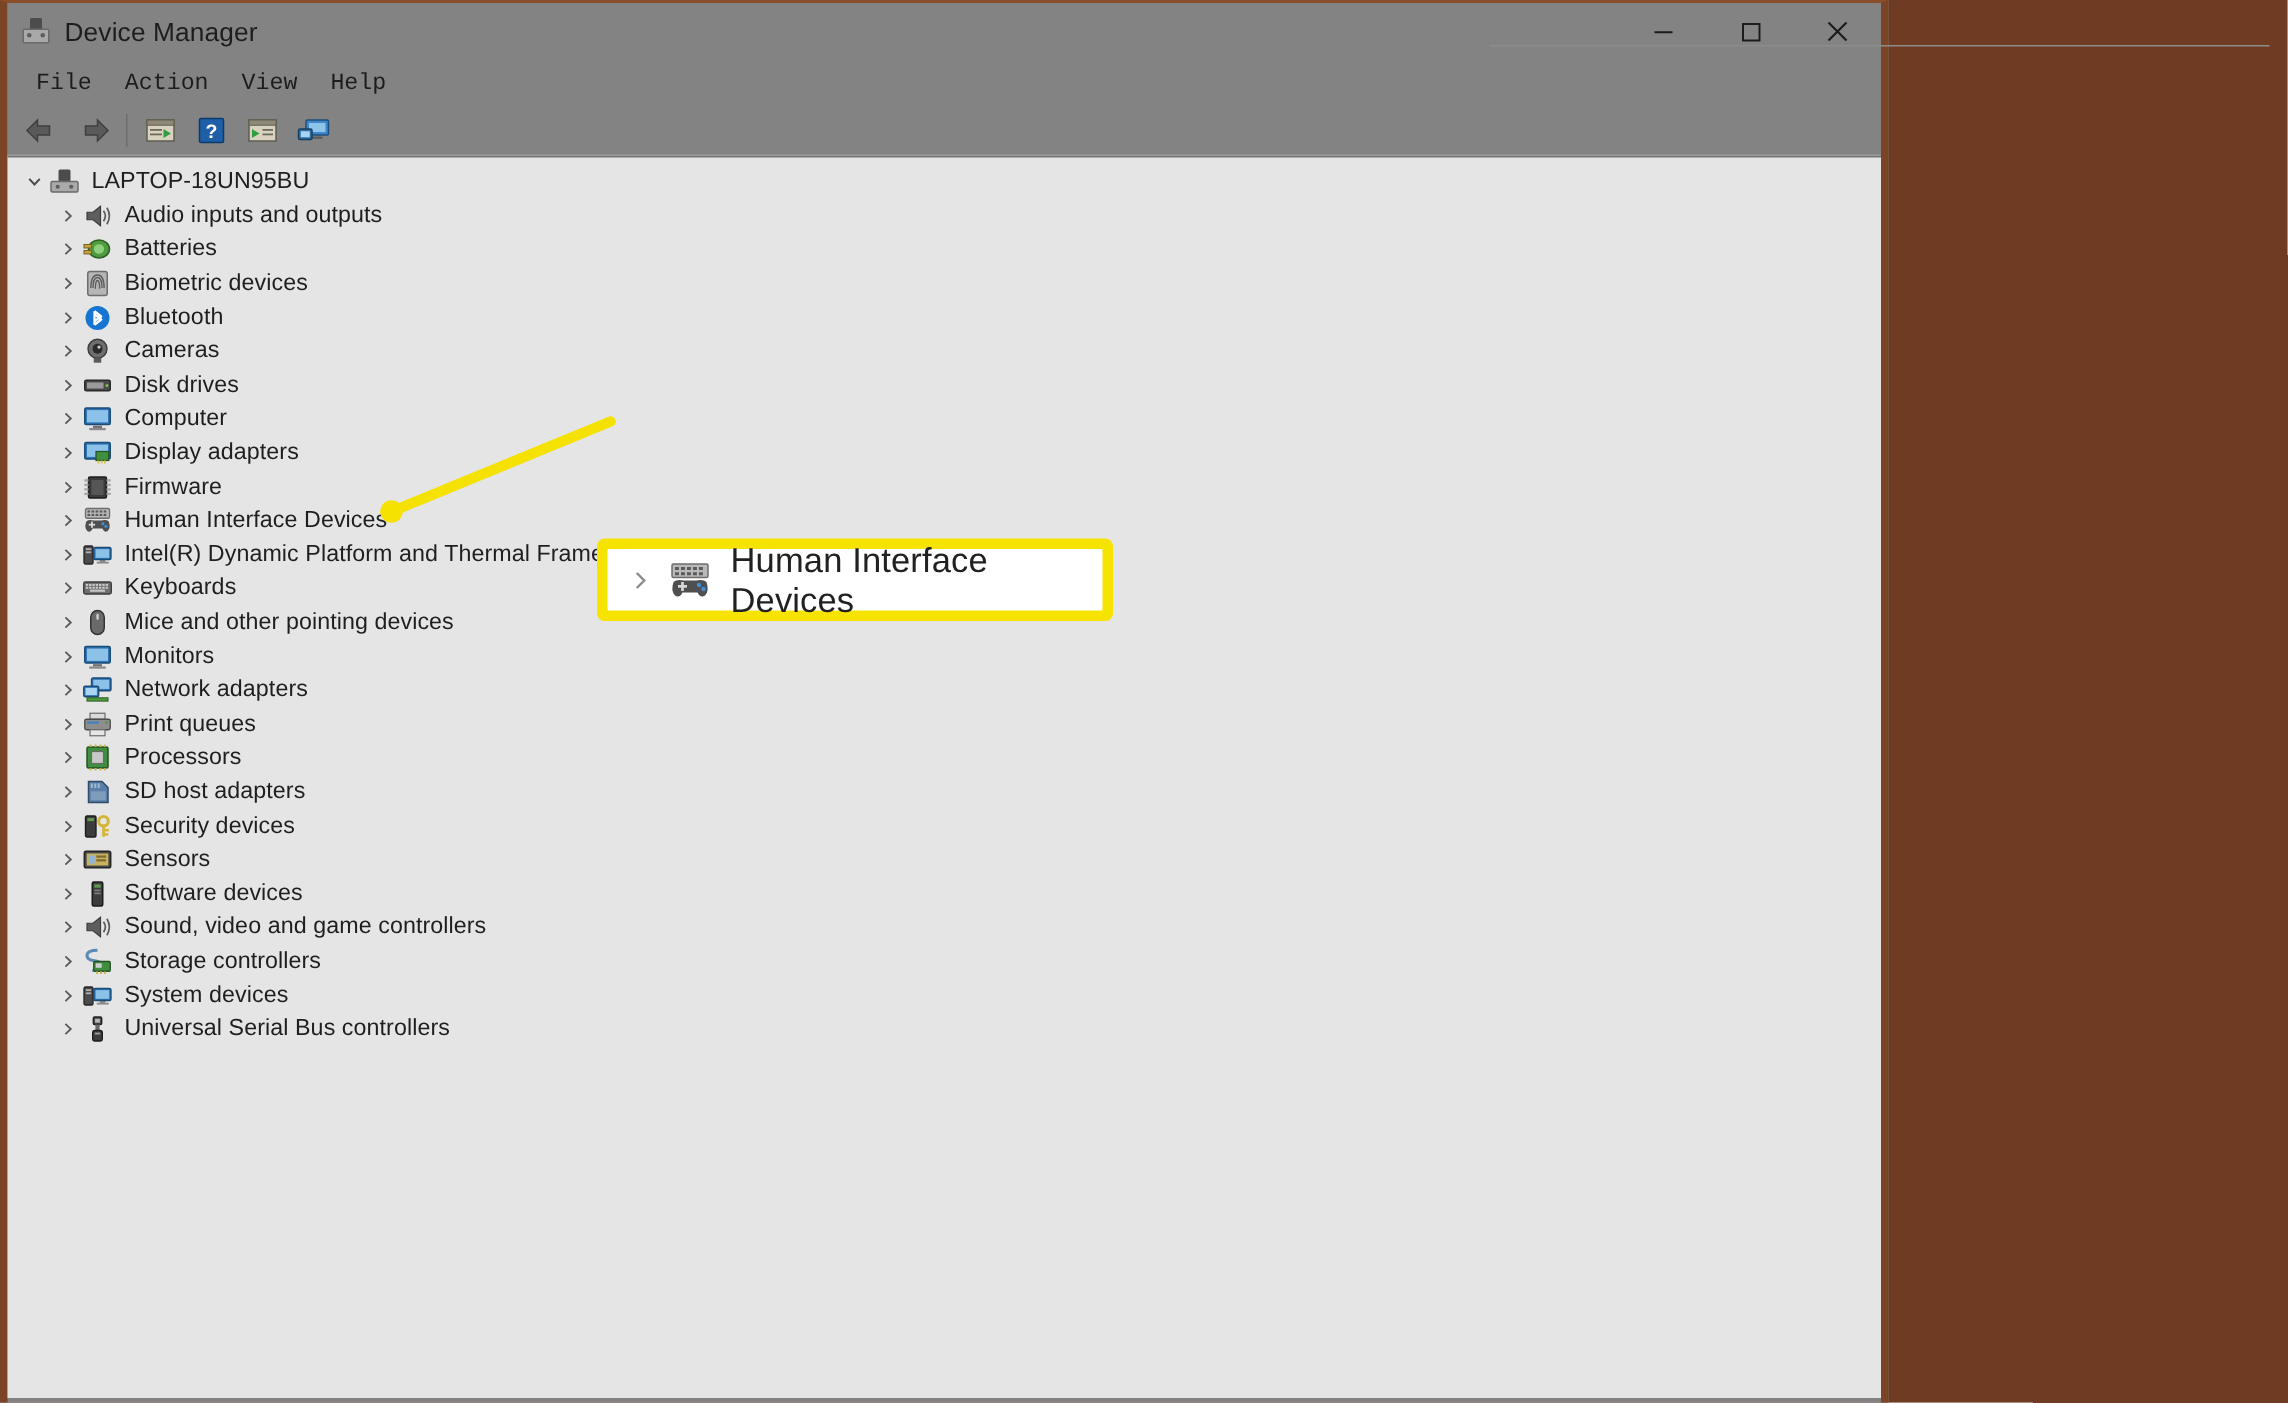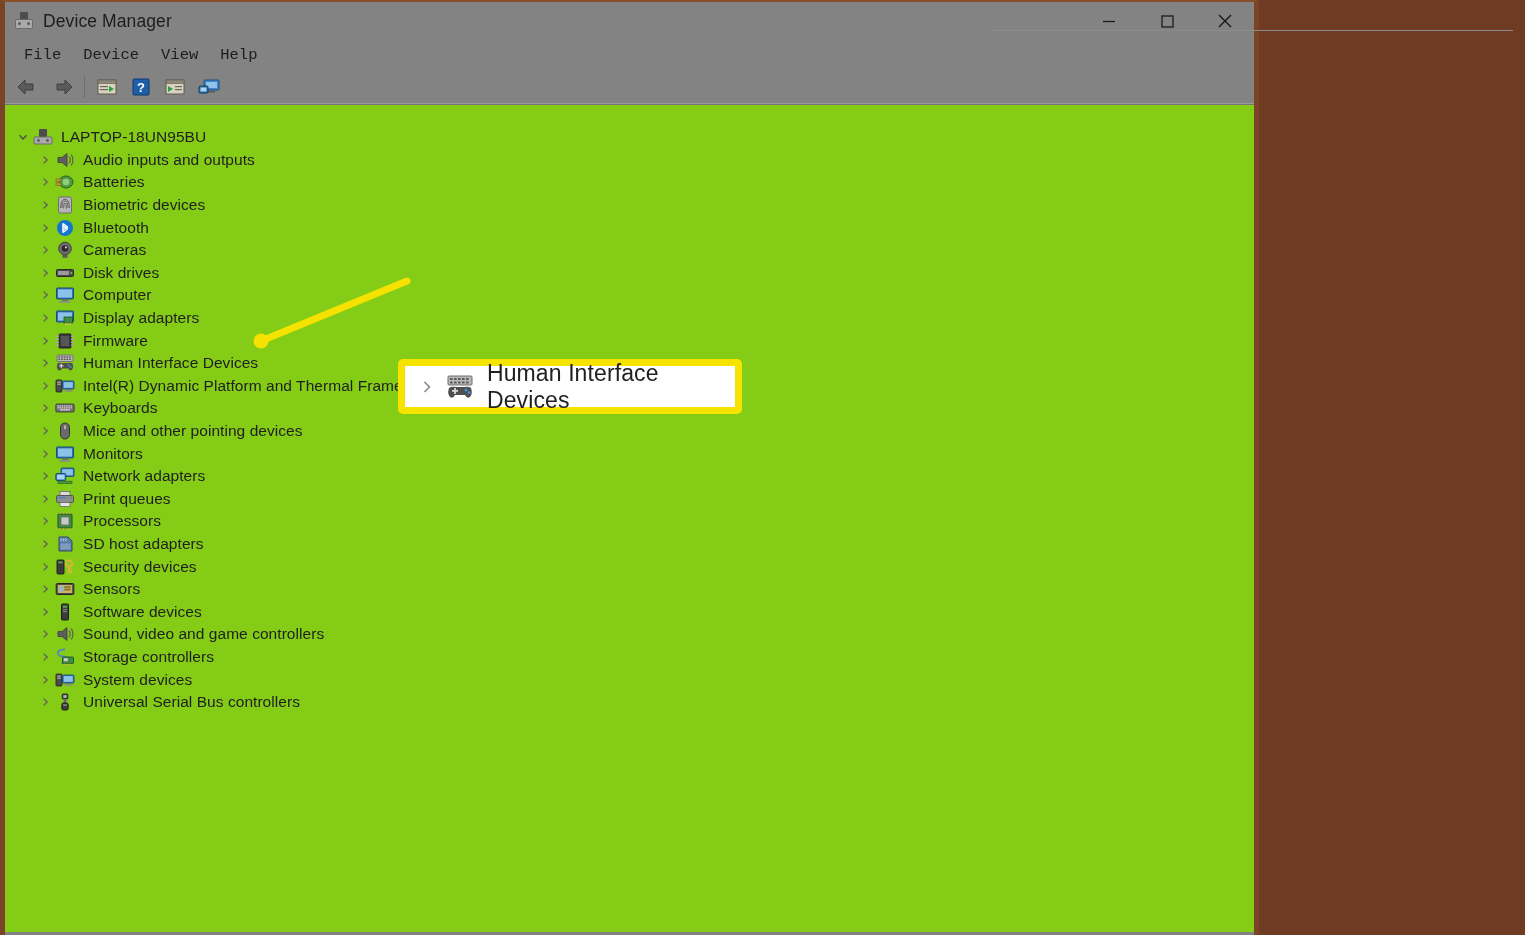--- a/index.html
+++ b/index.html
@@ -105,23 +105,23 @@
   }
   .tb-sep {
     width: 1px; height: 22px; background: #6e6e6e;
     margin: 0 5px;
   }
 
   
   #tree-area {
     position: relative;
     height: 828px;
-    background: #84cc16;
+    background: #e5e5e5;
     border-top: 1px solid #747474;
-    padding-top: 21px;
+    padding-top: 5px;
     overflow: hidden;
   }
   .node {
     display: flex; align-items: center;
     height: 22.6px;
     padding-left: 10px;
     white-space: nowrap;
   }
   .node.child { padding-left: 32px; }
   .chev {
@@ -200,21 +200,21 @@
         <svg width="22" height="22" viewBox="0 0 22 22">
             <line x1="5" y1="5" x2="17" y2="17" stroke="#1b1b1b" stroke-width="1.4"></line>
             <line x1="17" y1="5" x2="5" y2="17" stroke="#1b1b1b" stroke-width="1.4"></line>
           </svg>
       </div>
     </div>
   </div>
 
   <div id="menubar">
     <div class="menu-item">File</div>
-    <div class="menu-item">Device</div>
+    <div class="menu-item">Action</div>
     <div class="menu-item">View</div>
     <div class="menu-item">Help</div>
   </div>
 
   <div id="toolbar">
     <div class="tb-btn">
       <svg width="24" height="20" viewBox="0 0 24 20">
         <path d="M9 3 L2 10 L9 17 L9 13 L17 13 L17 7 L9 7 Z" fill="#5a5a5a" stroke="#3f3f3f" stroke-width="1"></path>
       </svg>
     </div>

